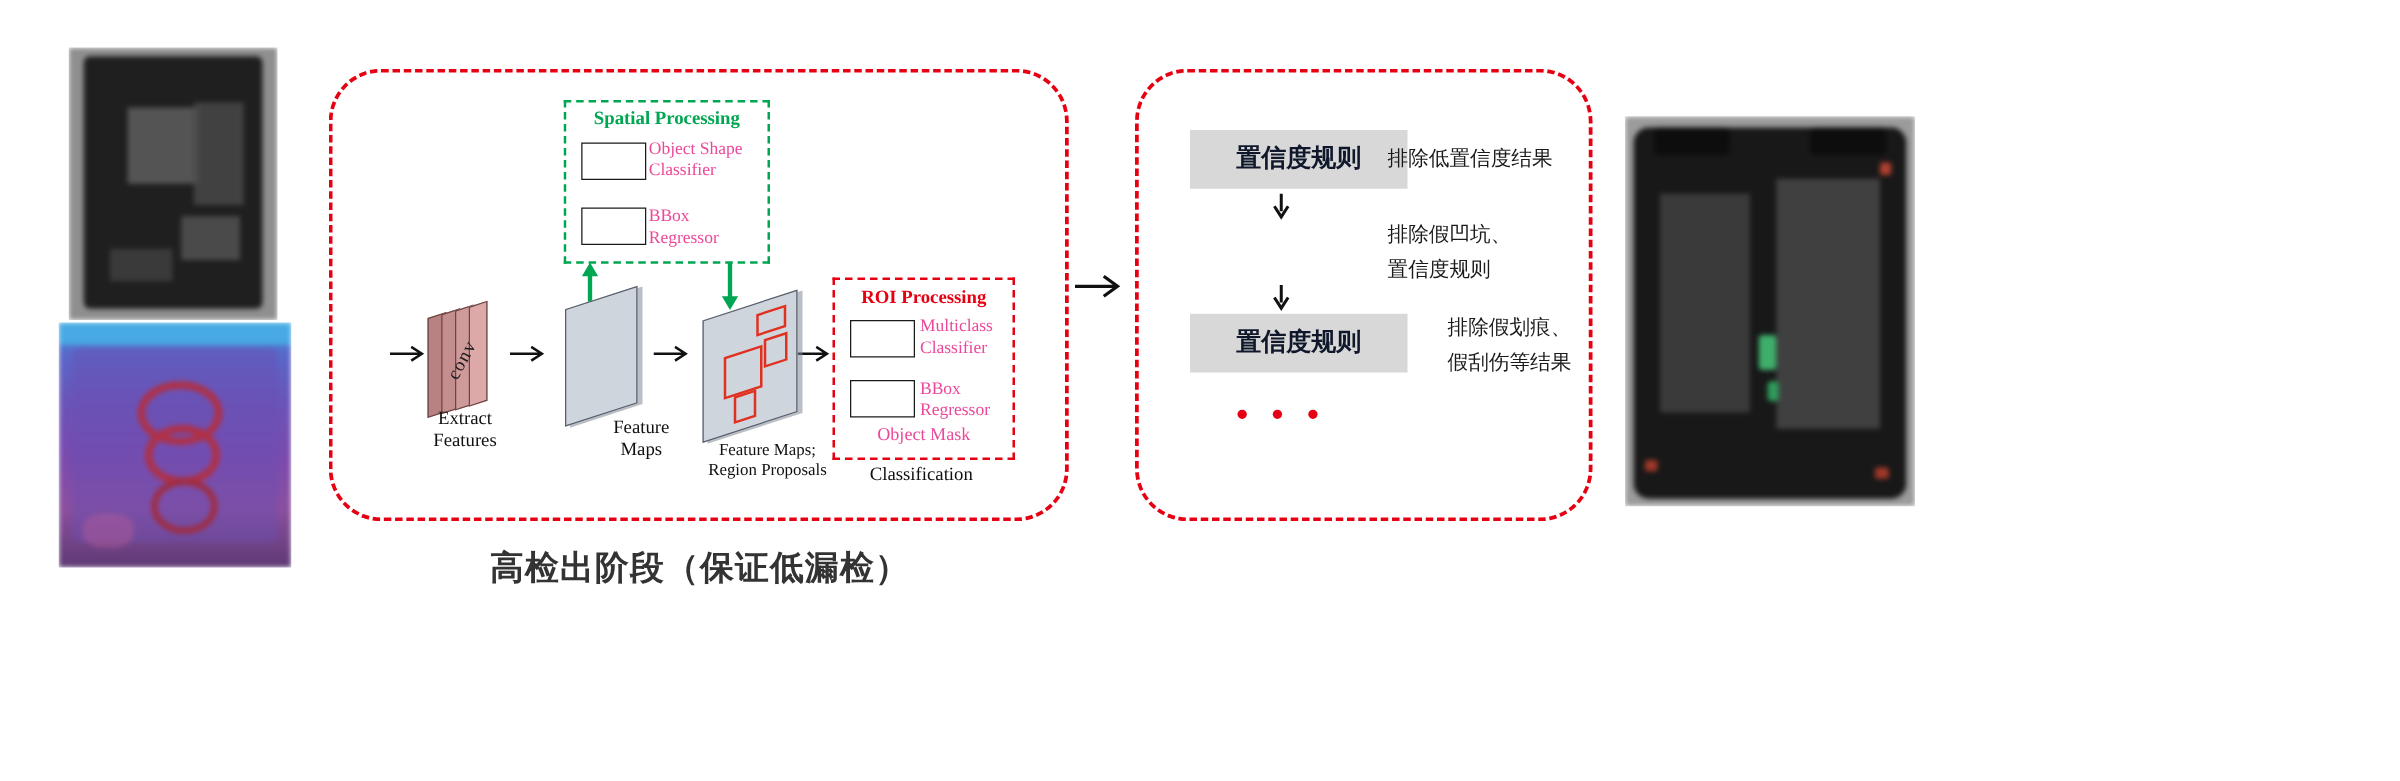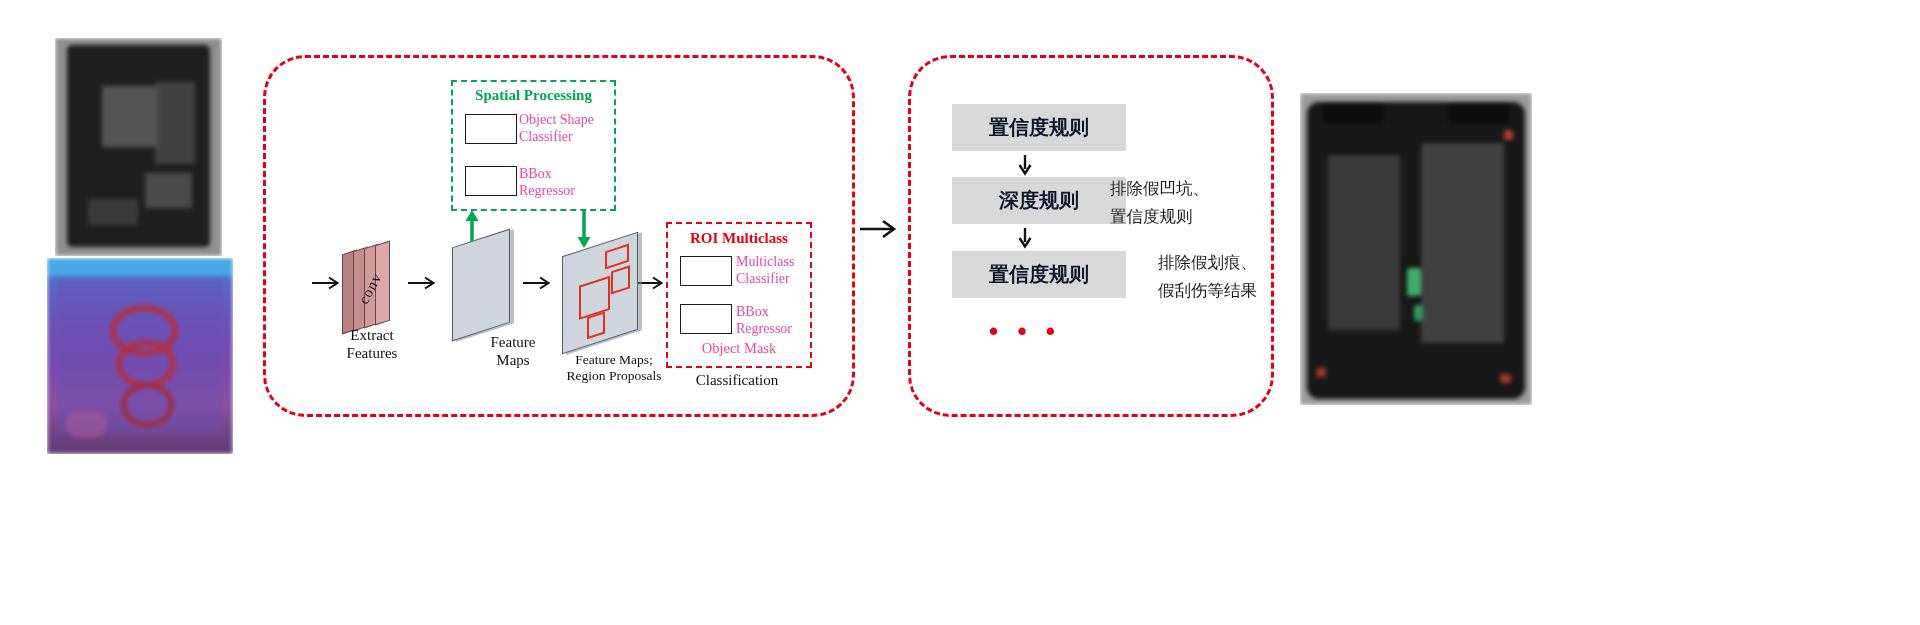--- a/index.html
+++ b/index.html
@@ -137,44 +137,44 @@
   <div class="slab" style="left:562px; top:244px; width:74px; height:96px;">
     <div class="rp-rect" style="left:42px; top:8px;  width:20px; height:14px;"></div>
     <div class="rp-rect" style="left:48px; top:30px; width:15px; height:19px;"></div>
     <div class="rp-rect" style="left:16px; top:34px; width:27px; height:30px;"></div>
     <div class="rp-rect" style="left:24px; top:68px; width:14px; height:18px;"></div>
   </div>
   <div class="flow-lbl" style="left:548px; top:352px; width:132px; font-size:13.5px;">Feature Maps;
 Region Proposals</div>
 
   <div class="roi-box" style="left:666px; top:222px; width:142px; height:142px;">
-    <div class="roi-title">ROI Multiclass</div>
+    <div class="roi-title">ROI Processing</div>
     <div class="small-box" style="left:12px; top:32px;"></div>
     <div class="box-lbl" style="left:68px; top:30px;">Multiclass
 Classifier</div>
     <div class="small-box" style="left:12px; top:80px;"></div>
     <div class="box-lbl" style="left:68px; top:80px;">BBox
 Regressor</div>
     <div class="box-lbl" style="left:0; right:0; top:116px; text-align:center; font-size:14.5px;">Object Mask</div>
   </div>
   <div class="flow-lbl" style="left:666px; top:371px; width:142px;">Classification</div>
 
   <svg style="left:858px; top:218px;" width="42" height="22">
     <path d="M2 11 L34 11 M25 3 L36 11 L25 19" stroke="#111" stroke-width="2.6" fill="none"></path>
   </svg>
 
   <div class="dashed-red" style="left:908px; top:55px; width:360px; height:356px;"></div>
 
   <div class="rule-box" style="left:952px; top:104px;">置信度规则</div>
+  <div class="rule-note" style="left:1110px; top:113px;">排除低置信度结果</div>
 
   <svg style="left:1018px; top:155px;" width="14" height="20">
     <path d="M7 0 L7 14 M1.5 10 L7 18.5 L12.5 10" stroke="#111" stroke-width="2.4" fill="none"></path>
   </svg>
 
-  <div class="rule-box" style="left:952px; top:177px;">深度规则</div>
   <div class="rule-note" style="left:1110px; top:174px;">排除假凹坑、
 置信度规则</div>
 
   <svg style="left:1018px; top:228px;" width="14" height="20">
     <path d="M7 0 L7 14 M1.5 10 L7 18.5 L12.5 10" stroke="#111" stroke-width="2.4" fill="none"></path>
   </svg>
 
   <div class="rule-box" style="left:952px; top:251px;">置信度规则</div>
   <div class="rule-note" style="left:1110px; top:248px;margin-left:48px;">排除假划痕、
 假刮伤等结果</div>
@@ -190,14 +190,15 @@
       <div class="abs noise-dark" style="left:12%; top:20%; width:31%; height:56%; background:#3c3c3c; opacity:.95;"></div>
       <div class="abs noise-dark" style="left:52%; top:16%; width:36%; height:64%; background:#424242; opacity:.95;"></div>
       <div class="abs" style="left:46%; top:56%; width:6%; height:9%; background:#3fae6a; border-radius:3px;"></div>
       <div class="abs" style="left:49%; top:68%; width:4%; height:5%; background:#2f9a5a; border-radius:3px;"></div>
       <div class="abs" style="left:88%; top:12%; width:4%; height:3%; background:#b04030; border-radius:2px;"></div>
       <div class="abs" style="left:7%; top:88%; width:4%; height:3%; background:#a03828; border-radius:2px;"></div>
       <div class="abs" style="left:86%; top:90%; width:5%; height:3%; background:#a03828; border-radius:2px;"></div>
     </div>
   </div>
 
+  <div class="caption" style="left:380px; top:436px; width:360px;">高检出阶段（保证低漏检）</div>
 
 </div>
 
 </body></html>

